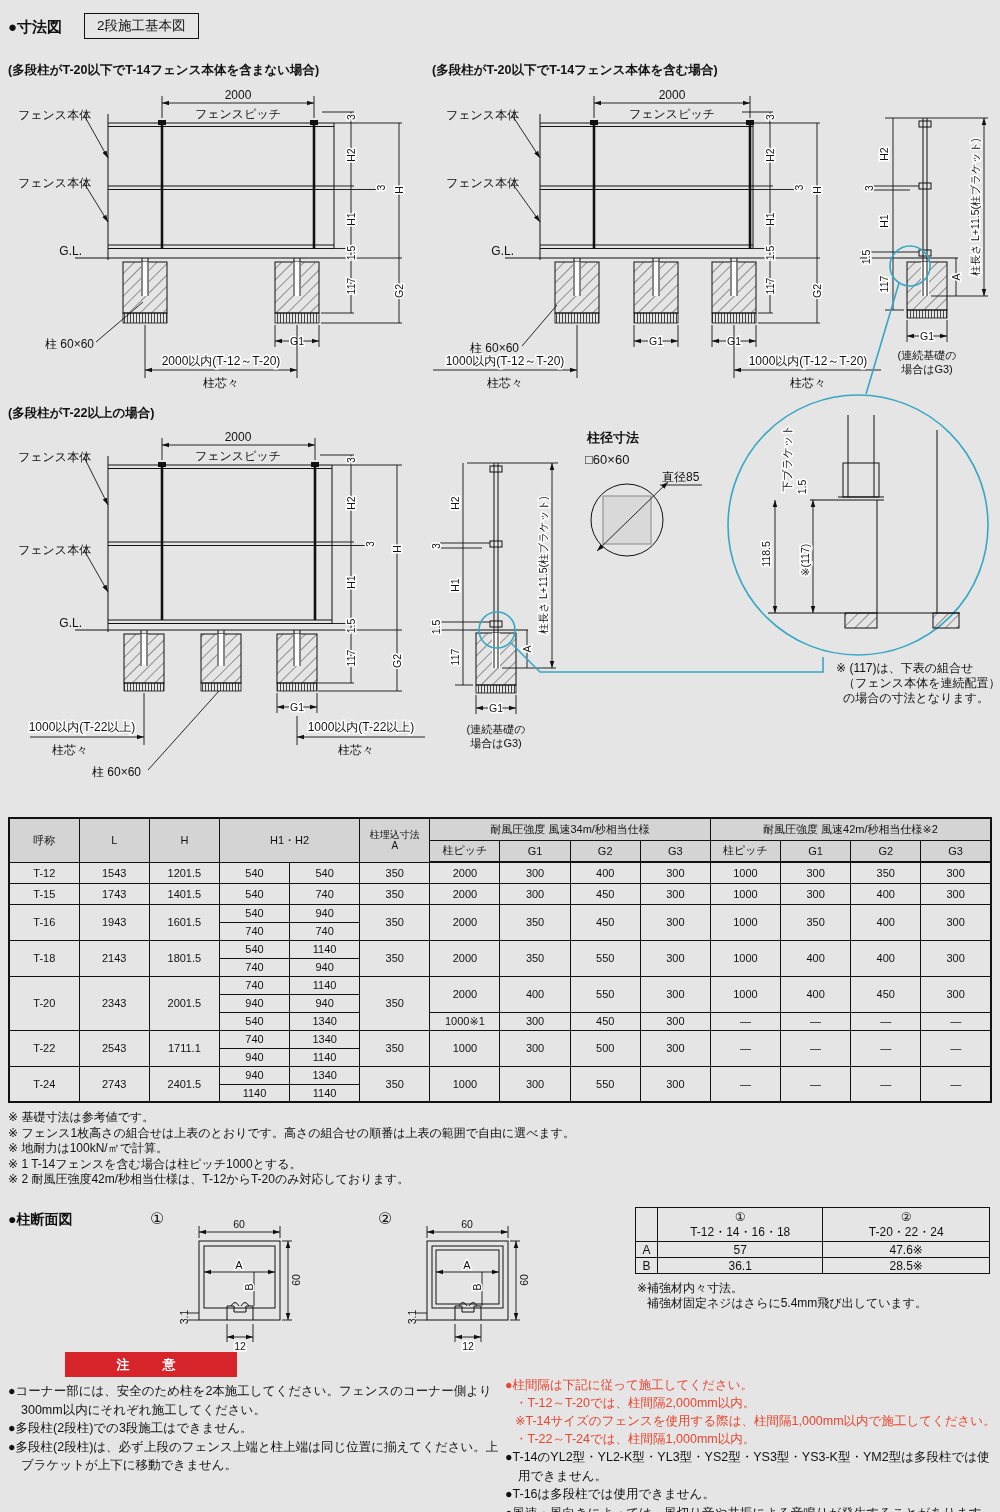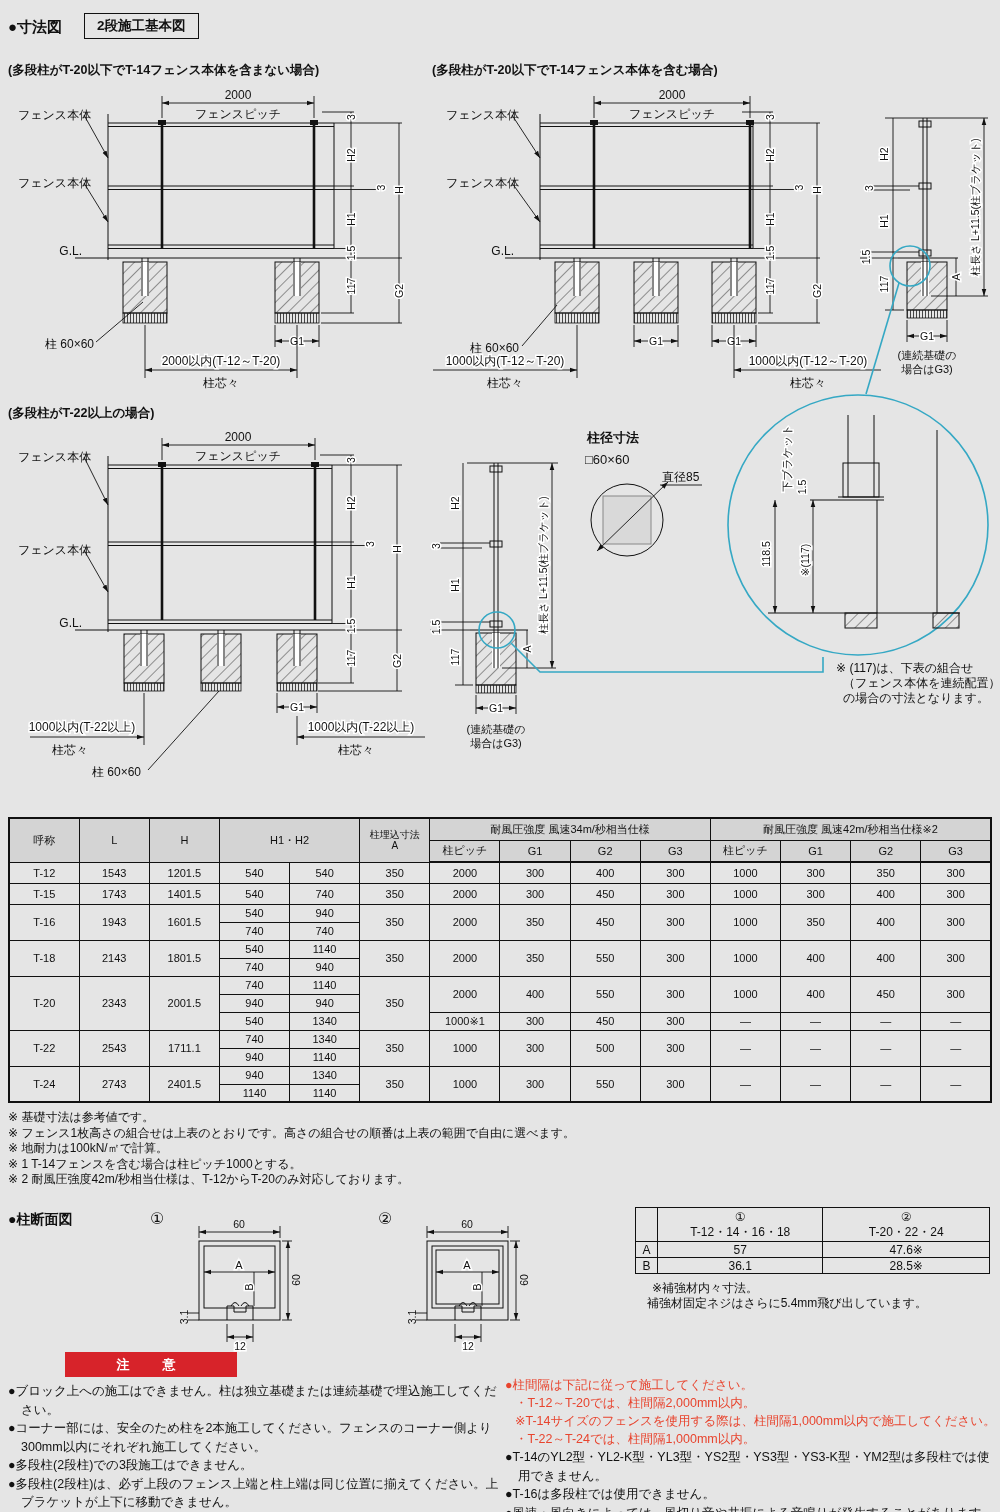--- a/index.html
+++ b/index.html
@@ -13,21 +13,21 @@
   .t10{font-size:10.5px}
   .halo{paint-order:stroke;stroke:#fff;stroke-width:3px}
   .ln{stroke:#111;stroke-width:1;fill:none}
   .ln2{stroke:#111;stroke-width:2.6;fill:none}
   .dm{stroke:#111;stroke-width:0.9;fill:none}
   .cy{stroke:#35a8c4;stroke-width:1.6;fill:none}
   .hatchr{fill:url(#hp);stroke:#111;stroke-width:1}
   .gravel{fill:url(#gp);stroke:#111;stroke-width:0.8}
   .graysq{fill:#d9d9d9;stroke:#888;stroke-width:1}
 
-  #titlebox{border:1.5px solid #111;padding:3px 12px;font-size:13.5px;font-weight:bold}
+  #titlebox{border:1.5px solid #111;padding:3px 12px;font-size:13.5px;font-weight:normal}
   #ptitle{font-size:15px;font-weight:bold}
 
   table.main{border-collapse:collapse;table-layout:fixed;width:984px;font-size:11px}
   table.main th,table.main td{border:1px solid #111;text-align:center;vertical-align:middle;
      padding:0;font-weight:normal;overflow:hidden}
   table.main thead th{background:#d4d4d4}
   table.main thead tr{height:22px}
   table.main tbody tr{height:18px}
   table.main tbody tr.tall{height:21px}
   table.main thead tr.hb th{border-bottom-width:2px}
@@ -678,27 +678,26 @@
       <td>57</td>
       <td>47.6※</td>
     </tr>
     <tr>
       <td>B</td>
       <td>36.1</td>
       <td>28.5※</td>
     </tr>
   </tbody>
     </table>
-  <div class="abs noteline" style="left:652px;top:1281px">※補強材内々寸法。</div>
+  <div class="abs noteline" style="left:637px;top:1281px">※補強材内々寸法。</div>
   <div class="abs noteline" style="left:647px;top:1296px">補強材固定ネジはさらに5.4mm飛び出しています。</div>
 
   <div id="banner" class="abs" style="left:65px;top:1352px">注　意</div>
 
   <div class="abs" style="left:8px;top:1382px;width:498px">
-    <div class="cit">●ブロック上への施工はできません。柱は独立基礎または連続基礎で埋込施工してください。</div>
     <div class="cit">●コーナー部には、安全のため柱を2本施工してください。フェンスのコーナー側より300mm以内にそれぞれ施工してください。</div>
     <div class="cit">●多段柱(2段柱)での3段施工はできません。</div>
     <div class="cit">●多段柱(2段柱)は、必ず上段のフェンス上端と柱上端は同じ位置に揃えてください。上ブラケットが上下に移動できません。</div>
   </div>
 
   <div class="abs" style="left:505px;top:1376px;width:493px">
     <div class="r0 redtxt">●柱間隔は下記に従って施工してください。</div>
     <div class="r0 redtxt rind">・T-12～T-20では、柱間隔2,000mm以内。</div>
     <div class="r0 redtxt rind">※T-14サイズのフェンスを使用する際は、柱間隔1,000mm以内で施工してください。</div>
     <div class="r0 redtxt rind">・T-22～T-24では、柱間隔1,000mm以内。</div>

